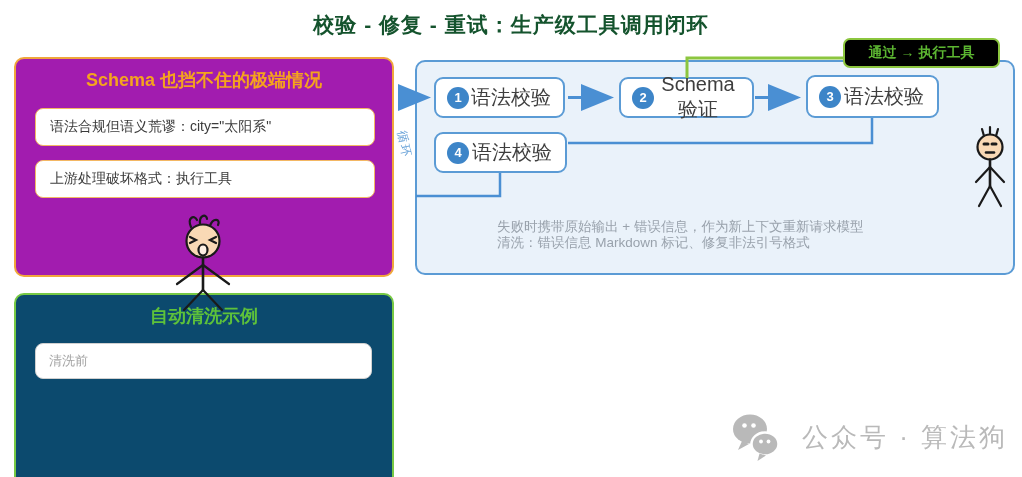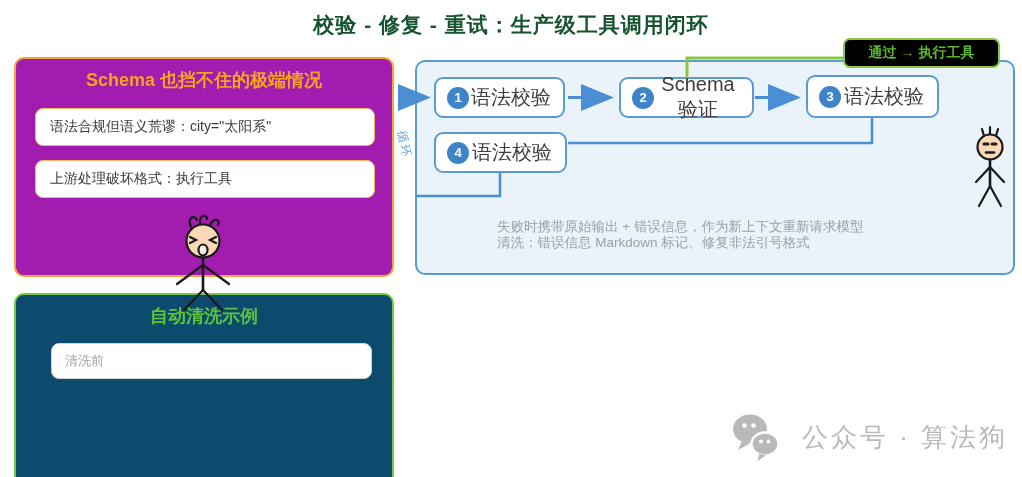--- a/index.html
+++ b/index.html
@@ -17,21 +17,21 @@
   .panel-title { text-align: center; font-size: 18px; font-weight: bold; margin-top: 9px; }
   .panel-orange .panel-title { color: #f5a31e; }
   .panel-green  .panel-title { color: #5ec23a; }
 
   .case-box { position: absolute; left: 19px; right: 17px; height: 38px; background: #fff;
     border: 1.5px solid #f3b763; border-radius: 8px; line-height: 35px; padding-left: 14px;
     font-size: 14px; color: #3b3b3b; }
   .case-1 { top: 49px; }
   .case-2 { top: 101px; }
 
-  .before-box { position: absolute; left: 35px; right: 20px; top: 48px; height: 36px; background: #fff;
+  .before-box { position: absolute; left: 19px; right: 20px; top: 48px; height: 36px; background: #fff;
     border: 1.5px solid #d0d0d0; border-radius: 8px; line-height: 33px; padding-left: 13px;
     font-size: 13px; color: #a3a3a3; }
 
   .step-box { position: absolute; background: #fff; border: 2px solid #5b9bd5; border-radius: 9px;
     display: flex; align-items: center; padding: 0 10px 0 11px; }
   .step-1 { left: 17px;  top: 15px; width: 131px; height: 41px; }
   .step-2 { left: 202px; top: 15px; width: 135px; height: 41px; }
   .step-3 { left: 389px; top: 13px; width: 133px; height: 43px; }
   .step-4 { left: 17px;  top: 70px; width: 133px; height: 41px; }
   .badge { width: 22px; height: 22px; border-radius: 50%; background: #3d85c8; color: #fff;

